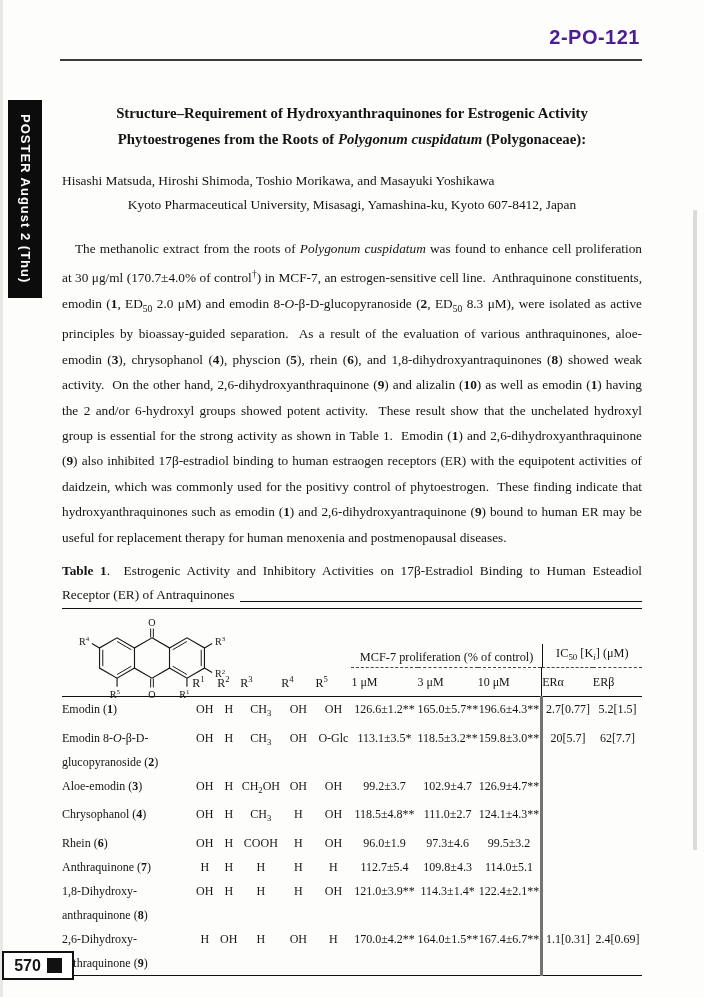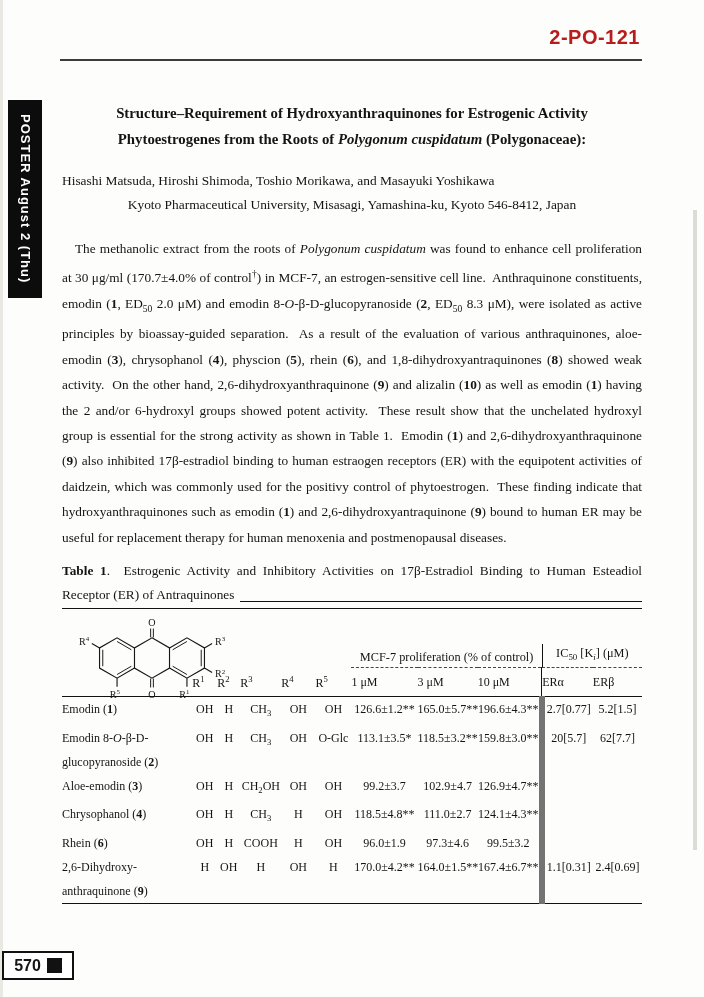--- a/index.html
+++ b/index.html
@@ -5,21 +5,21 @@
   html,body { margin:0; padding:0; }
   body {
     width:704px; height:997px; position:relative;
     background:#fdfdfb; overflow:hidden;
     font-family:"Liberation Serif", serif; color:#141414;
   }
   
   .paper-code {
     position:absolute; top:26px; right:64px;
     font-family:"Liberation Sans", sans-serif; font-weight:bold;
-    font-size:20px; letter-spacing:0.5px; color:#b91c1c;text-align:right;
+    font-size:20px; letter-spacing:0.5px; color:#4c1d95;text-align:right;
   }
   .top-rule { position:absolute; top:59px; left:60px; width:582px; height:2px; background:#3c3c3c; }
   
   .side-tab {
     position:absolute; left:8px; top:100px; width:34px; height:198px;
     background:#0c0c0c; color:#fff;
     display:flex; align-items:center; justify-content:center;
     writing-mode:vertical-rl;
     font-family:"Liberation Sans", sans-serif; font-weight:bold;
     font-size:13px; letter-spacing:1px; white-space:nowrap;
@@ -51,21 +51,21 @@
   }
   tr.groups th { height:58px; vertical-align:bottom; }
   th.group-cell { border-bottom:1px dashed #444; }
   .group-label { text-align:center; font-size:12.3px; line-height:19px; }
   .group-label.icg { border-left:1px solid #111; }
   tr.subhead th { height:25px; line-height:25px; border-bottom:1.6px solid #111; text-align:left; vertical-align:middle; }
   tr.subhead th.c-era { border-left:1px solid #111;margin-top:16px; }
   td.c-name { text-align:left; padding-left:12px; }
   td.c-r1, td.c-r2, td.c-r3, td.c-r4, td.c-r5,
   td.c-m1, td.c-m3, td.c-m10, td.c-era, td.c-erb { text-align:center; }
-  td.c-era { border-left:6px solid #737373; }
+  td.c-era { border-left:3px solid #737373; }
   sup { font-size:0.72em; } sub { font-size:0.72em; }
   
   .page-box {
     position:absolute; left:2px; top:951px; width:68px; height:25px;
     border:2px solid #111; background:#fff;
     display:flex; align-items:center; justify-content:center; gap:6px;
   }
   .page-box .num { font-family:"Liberation Sans", sans-serif; font-weight:bold; font-size:16px; }
   .page-box .sq { width:15px; height:15px; background:#111; }
 </style>
@@ -77,21 +77,21 @@
 <div class="side-tab">POSTER August 2 (Thu)</div>
 <div class="scan-band-right"></div>
 <div class="scan-band-left"></div>
 
 <div class="content">
   <div class="title">
     <div>Structure–Requirement of Hydroxyanthraquinones for Estrogenic Activity</div>
     <div>Phytoestrogenes from the Roots of <i>Polygonum cuspidatum</i> (Polygonaceae):</div>
   </div>
   <div class="authors">Hisashi Matsuda, Hiroshi Shimoda, Toshio Morikawa, and Masayuki Yoshikawa</div>
-  <div class="affiliation">Kyoto Pharmaceutical University, Misasagi, Yamashina-ku, Kyoto 546-8412, Japan</div>
+  <div class="affiliation">Kyoto Pharmaceutical University, Misasagi, Yamashina-ku, Kyoto 607-8412, Japan</div>
 
   <p class="abstract">The methanolic extract from the roots of <i>Polygonum cuspidatum</i> was found to enhance cell proliferation at 30 μg/ml (170.7±4.0% of control<sup>†</sup>) in MCF-7, an estrogen-sensitive cell line.&nbsp; Anthraquinone constituents, emodin (<b>1</b>, ED<sub>50</sub> 2.0 μM) and emodin 8-<i>O</i>-β-D-glucopyranoside (<b>2</b>, ED<sub>50</sub> 8.3 μM), were isolated as active principles by bioassay-guided separation.&nbsp; As a result of the evaluation of various anthraquinones, aloe-emodin (<b>3</b>), chrysophanol (<b>4</b>), physcion (<b>5</b>), rhein (<b>6</b>), and 1,8-dihydroxyantraquinones (<b>8</b>) showed weak activity.&nbsp; On the other hand, 2,6-dihydroxyanthraquinone (<b>9</b>) and alizalin (<b>10</b>) as well as emodin (<b>1</b>) having the 2 and/or 6-hydroxyl groups showed potent activity.&nbsp; These result show that the unchelated hydroxyl group is essential for the strong activity as shown in Table 1.&nbsp; Emodin (<b>1</b>) and 2,6-dihydroxyanthraquinone (<b>9</b>) also inhibited 17β-estradiol binding to human estraogen receptors (ER) with the equipotent activities of daidzein, which was commonly used for the positivy control of phytoestrogen.&nbsp; These finding indicate that hydroxyanthraquinones such as emodin (<b>1</b>) and 2,6-dihydroxyantraquinone (<b>9</b>) bound to human ER may be useful for replacement therapy for human menoxenia and postmenopausal diseases.</p>
 
   <div class="caption1"><b>Table 1</b>.&nbsp; Estrogenic Activity and Inhibitory Activities on 17β-Estradiol Binding to Human Esteadiol</div>
   <div class="caption2">
     <span>Receptor (ER) of Antraquinones</span>
     <div class="fill-rule"></div>
   </div>
   <div class="table-top-rule"></div>
 
@@ -229,20 +229,46 @@
             <td class="c-r3">COOH</td>
             <td class="c-r4">H</td>
             <td class="c-r5">OH</td>
             <td class="c-m1">96.0±1.9</td>
             <td class="c-m3">97.3±4.6</td>
             <td class="c-m10">99.5±3.2</td>
             <td class="c-era"></td>
             <td class="c-erb"></td>
           </tr>
           <tr>
+            <td class="c-name">Anthraquinone (<b>7</b>)</td>
+            <td class="c-r1">H</td>
+            <td class="c-r2">H</td>
+            <td class="c-r3">H</td>
+            <td class="c-r4">H</td>
+            <td class="c-r5">H</td>
+            <td class="c-m1">112.7±5.4</td>
+            <td class="c-m3">109.8±4.3</td>
+            <td class="c-m10">114.0±5.1</td>
+            <td class="c-era"></td>
+            <td class="c-erb"></td>
+          </tr>
+          <tr>
+            <td class="c-name">1,8-Dihydroxy-<br>anthraquinone (<b>8</b>)</td>
+            <td class="c-r1">OH</td>
+            <td class="c-r2">H</td>
+            <td class="c-r3">H</td>
+            <td class="c-r4">H</td>
+            <td class="c-r5">OH</td>
+            <td class="c-m1">121.0±3.9**</td>
+            <td class="c-m3">114.3±1.4*</td>
+            <td class="c-m10">122.4±2.1**</td>
+            <td class="c-era"></td>
+            <td class="c-erb"></td>
+          </tr>
+          <tr>
             <td class="c-name">2,6-Dihydroxy-<br>anthraquinone (<b>9</b>)</td>
             <td class="c-r1">H</td>
             <td class="c-r2">OH</td>
             <td class="c-r3">H</td>
             <td class="c-r4">OH</td>
             <td class="c-r5">H</td>
             <td class="c-m1">170.0±4.2**</td>
             <td class="c-m3">164.0±1.5**</td>
             <td class="c-m10">167.4±6.7**</td>
             <td class="c-era">1.1[0.31]</td>

